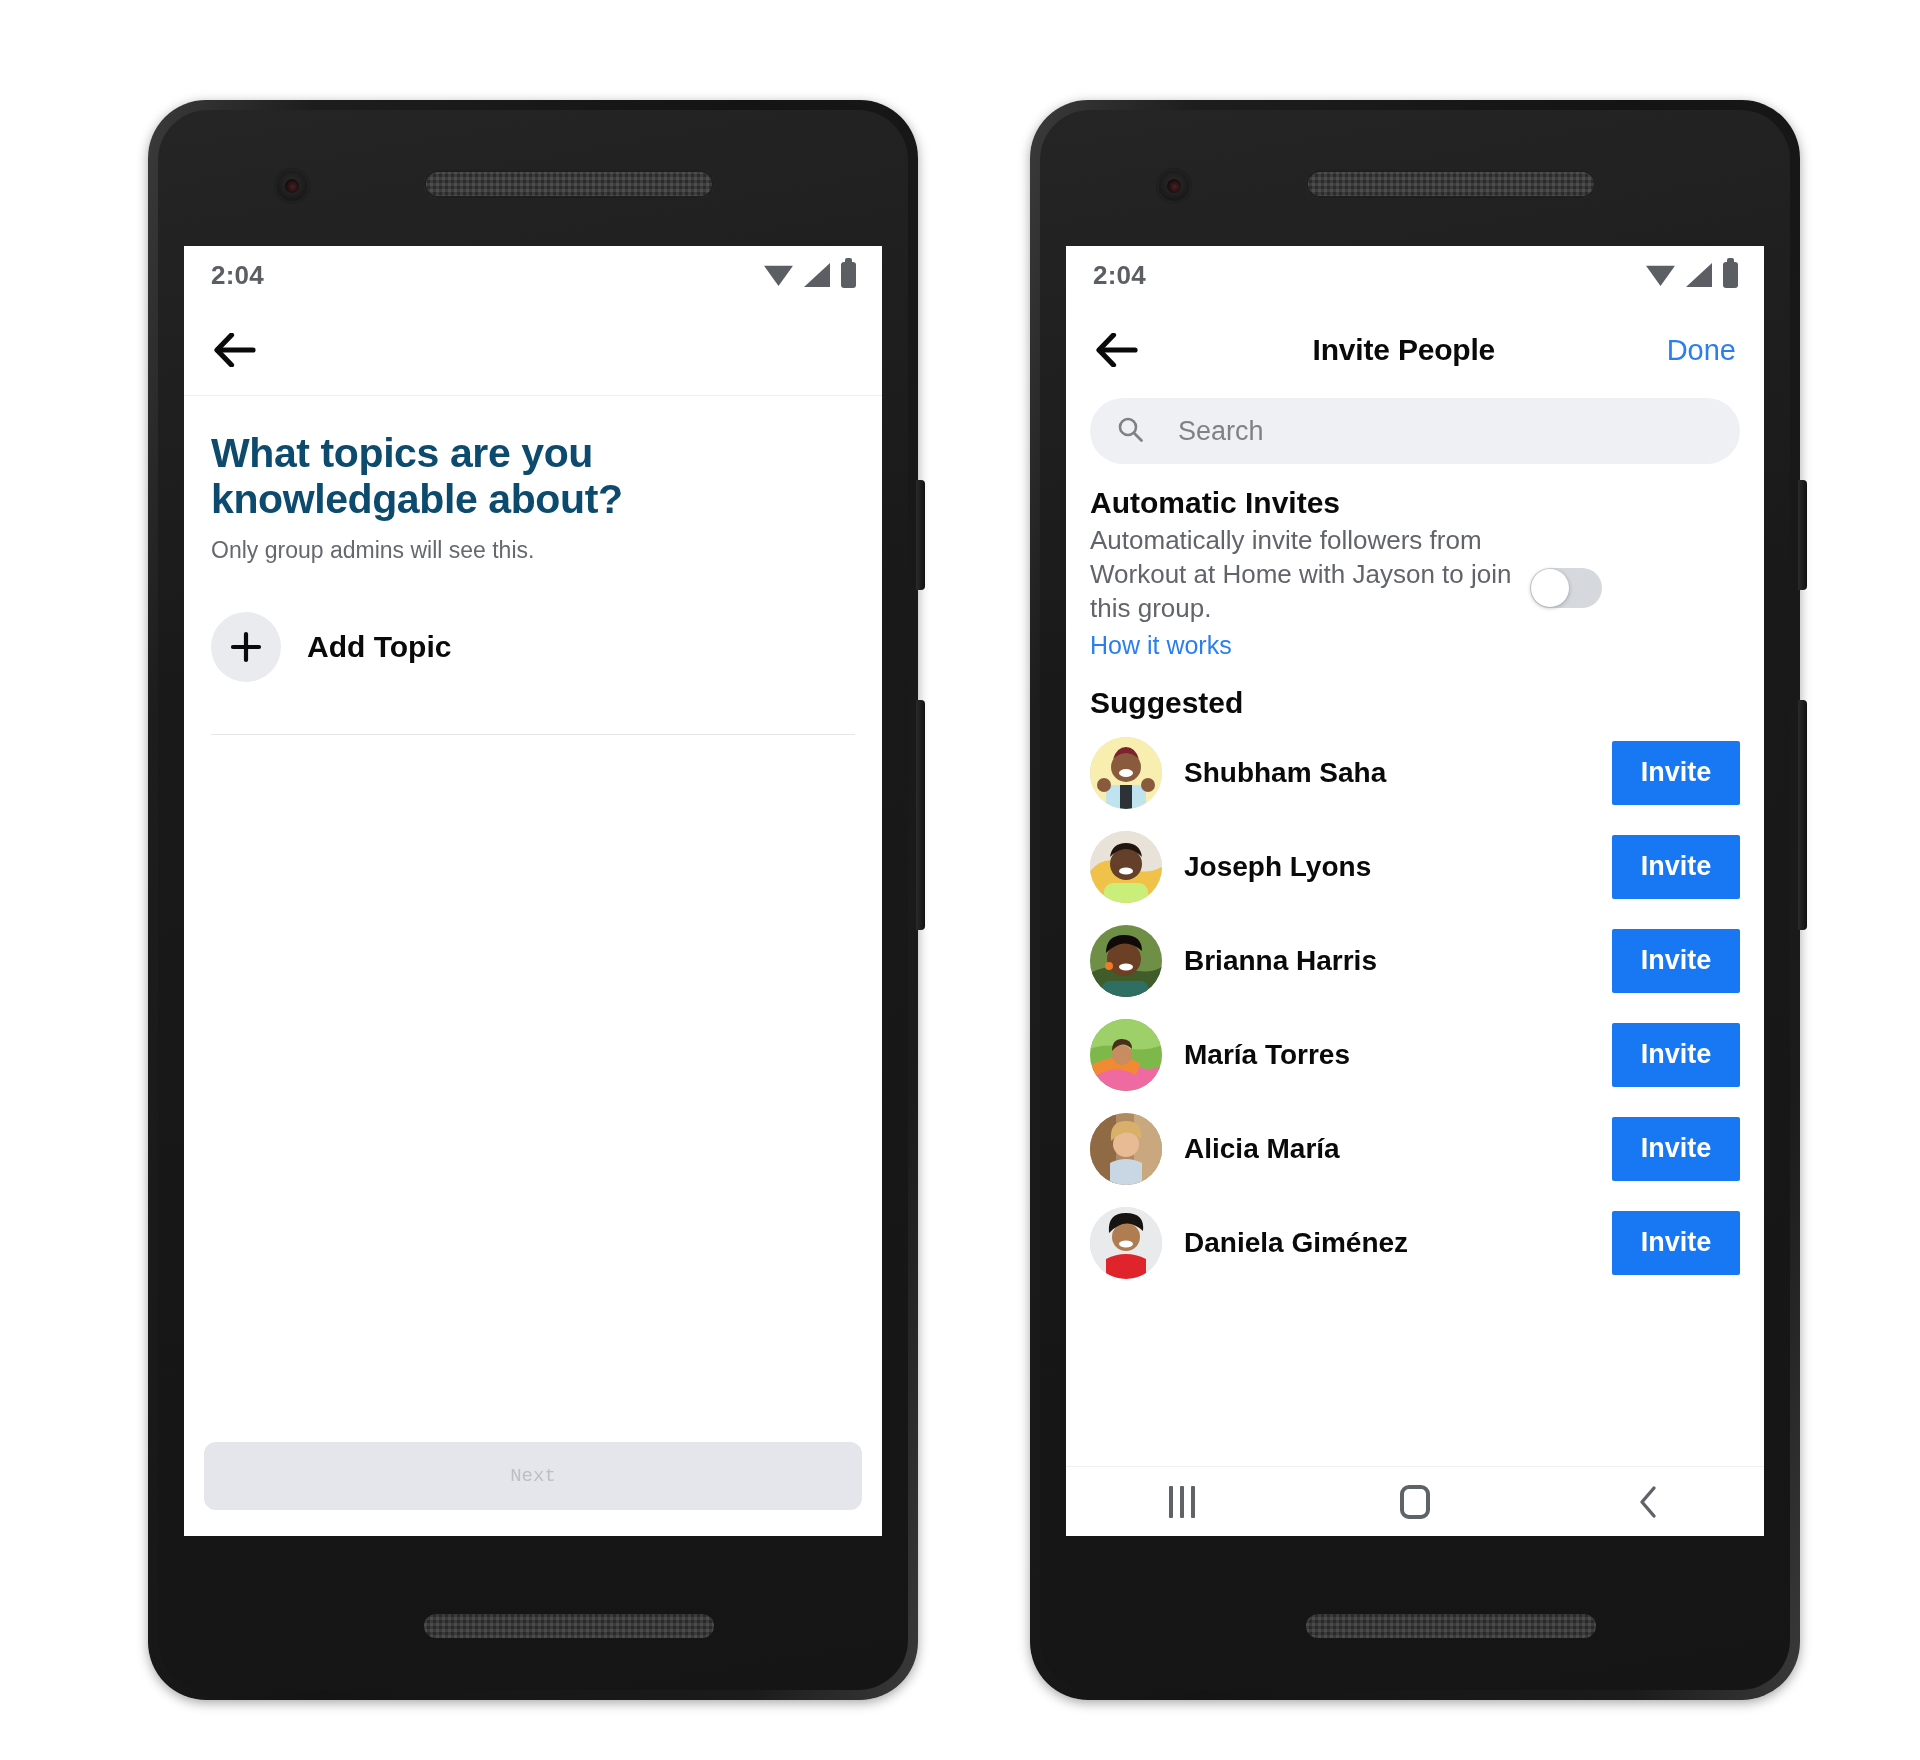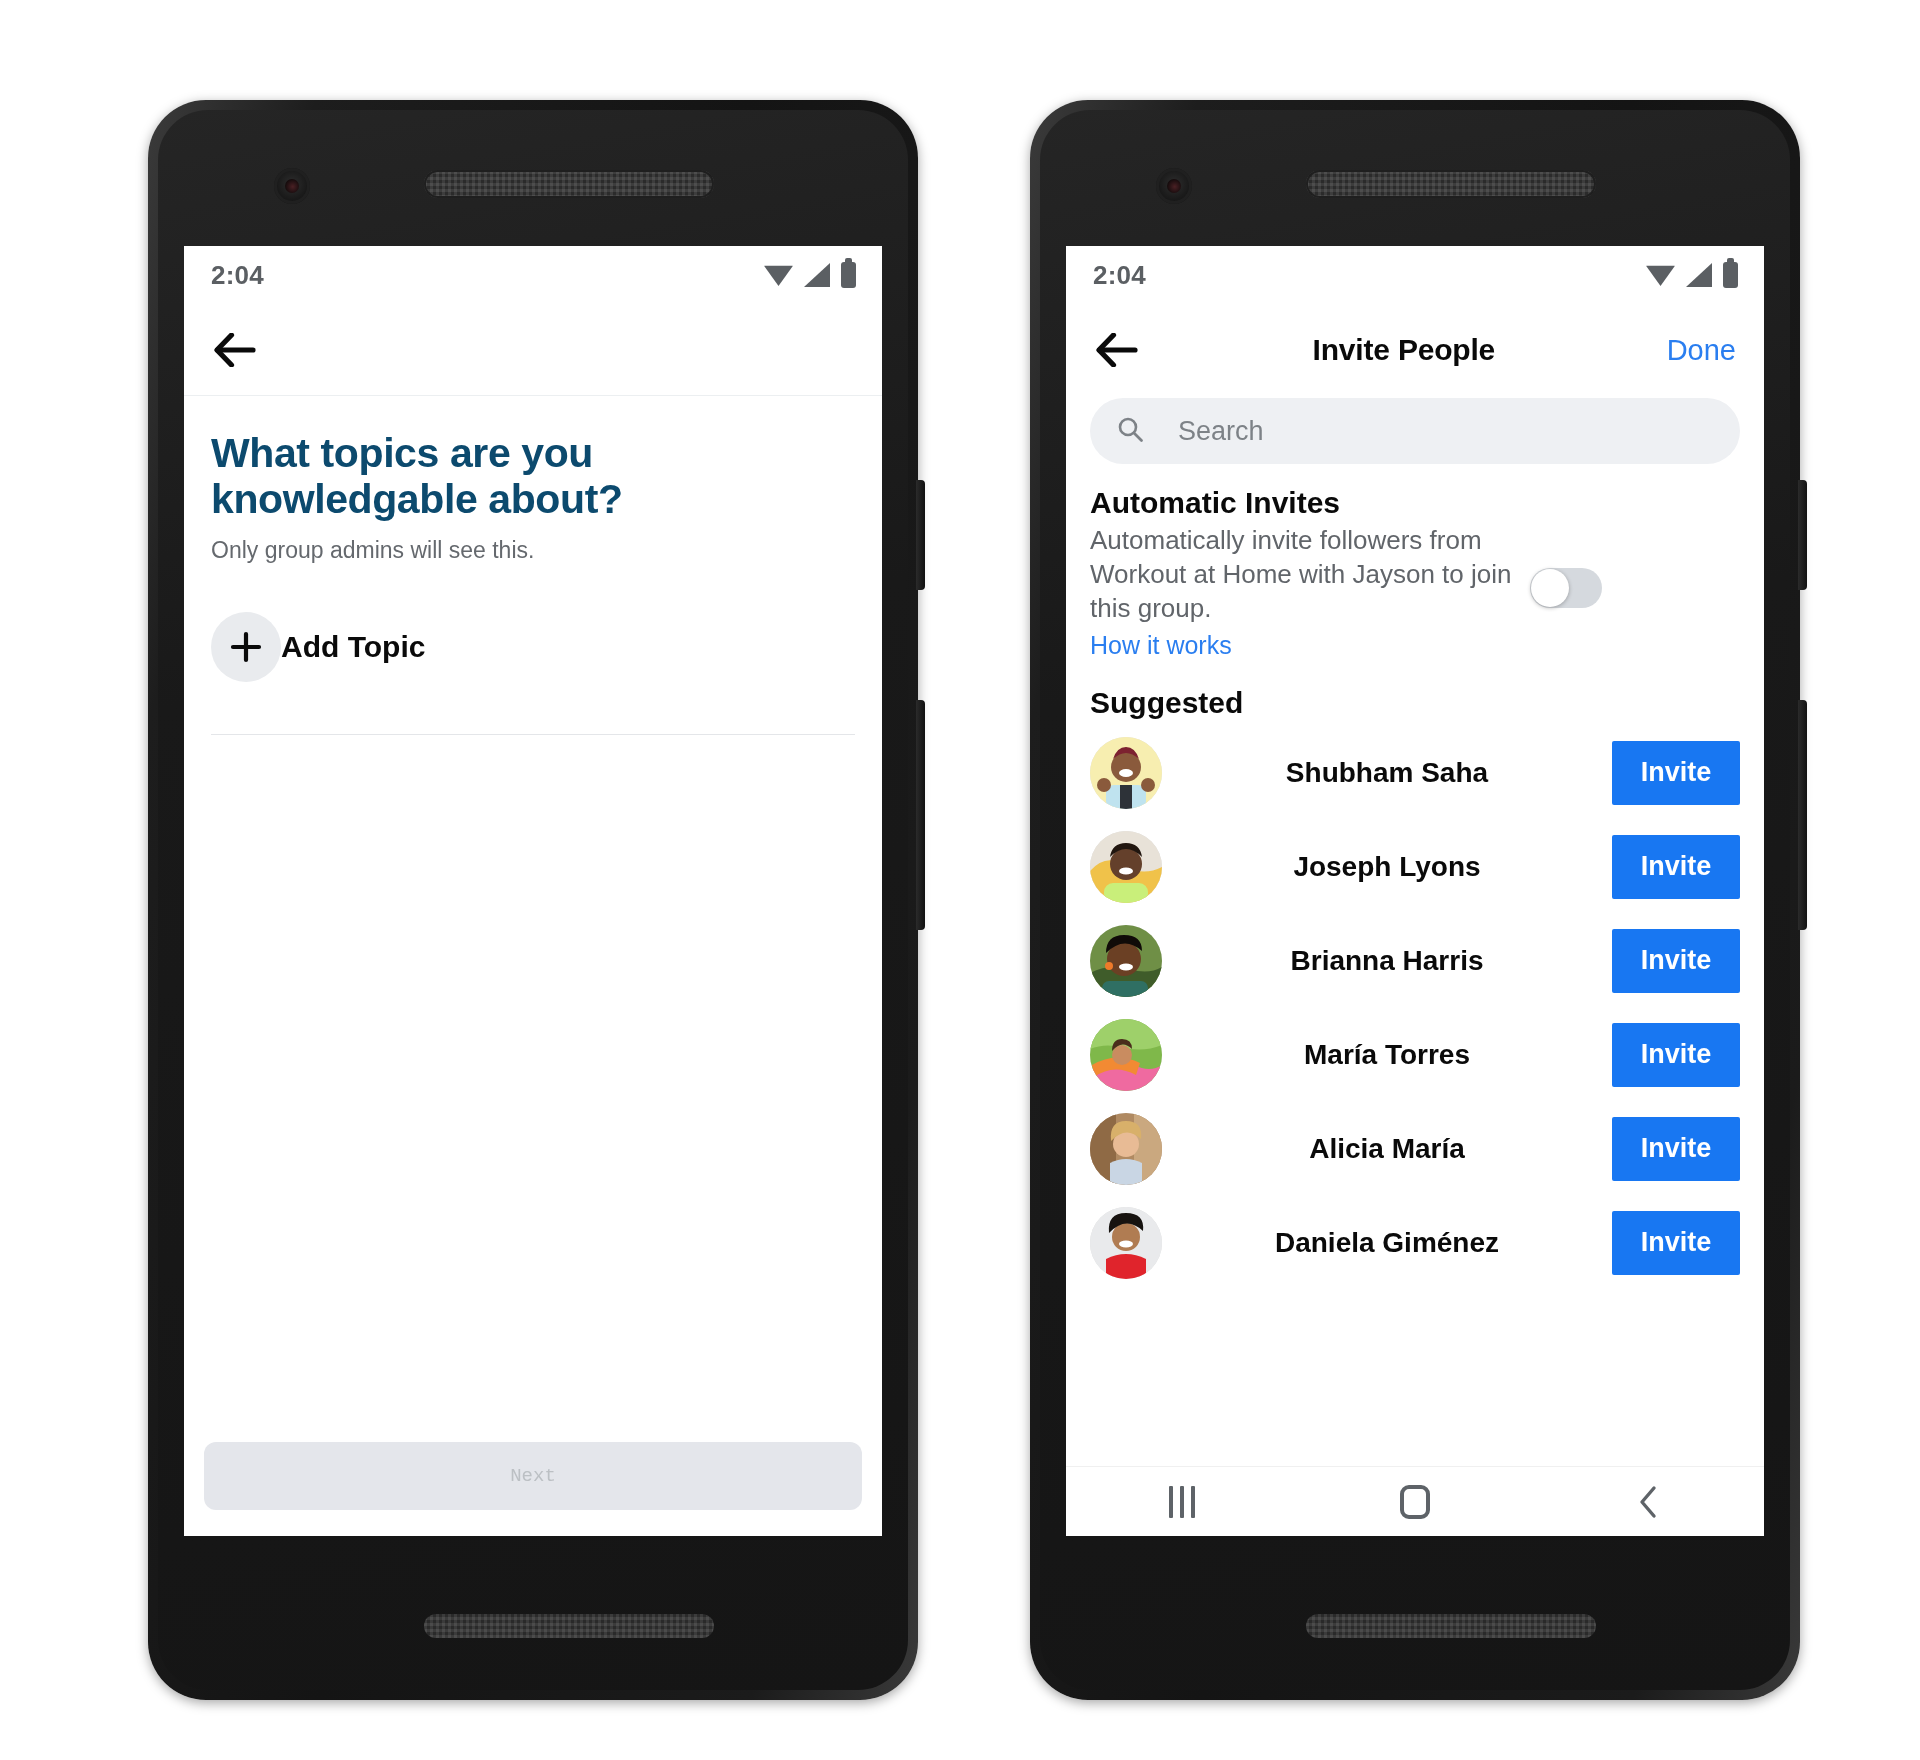--- a/index.html
+++ b/index.html
@@ -148,21 +148,21 @@
   .s1-title {
     font-size: 41px; font-weight: 700; color: #0c4a6e;
     line-height: 1.13; letter-spacing: -.4px;
   }
   .s1-sub {
     margin-top: 14px;
     font-size: 23px; color: #65696e;
   }
   .add-topic-row {
     margin-top: 48px;
-    display: flex; align-items: center; 
+    display: flex; align-items: center; gap: 26px;
     cursor: pointer;
   }
   .plus-circle {
     width: 70px; height: 70px; border-radius: 50%;
     background: #e9ebee;
     display: flex; align-items: center; justify-content: center;
     flex: none;
   }
   .plus-circle svg { display: block; }
   .add-topic-label {
@@ -251,21 +251,21 @@
   }
   .avatar {
     width: 72px; height: 72px; border-radius: 50%;
     flex: none; overflow: hidden;
     background: #ddd;
     position: relative;
   }
   .avatar svg { display: block; width: 100%; height: 100%; }
   .person-name {
     flex: 1;
-    font-size: 28px; font-weight: 700; color: #0a0a0a; text-align: center;
+    font-size: 28px; font-weight: 700; color: #0a0a0a;
   }
   .invite-btn {
     width: 128px; height: 64px; border-radius: 2px;
     background: #1877f2; color: #fff;
     font-size: 27px; font-weight: 700;
     border: none; cursor: pointer;
     font-family: "Liberation Sans", sans-serif;
     display: flex; align-items: center; justify-content: center;
     flex: none;
   }

